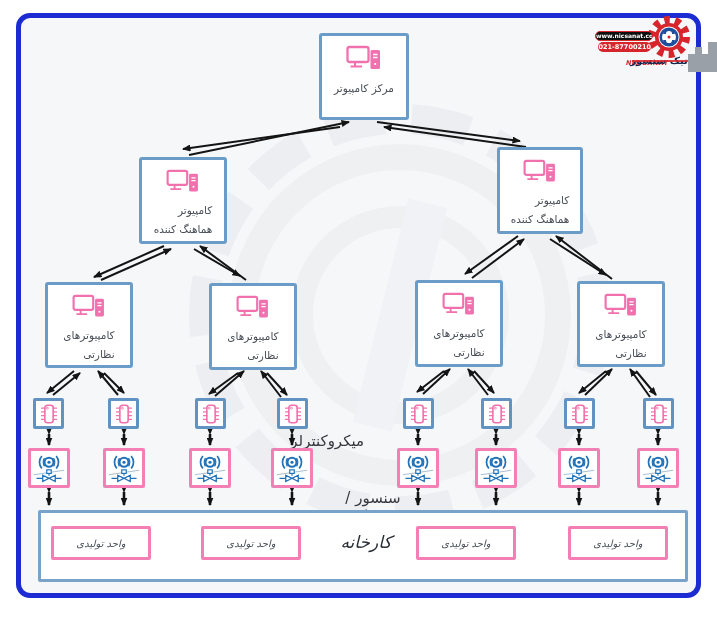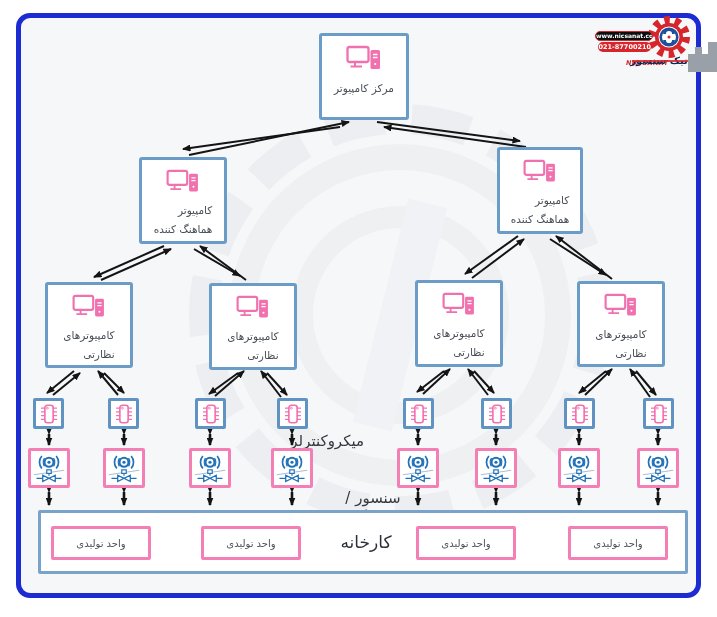--- a/index.html
+++ b/index.html
@@ -13,22 +13,22 @@
          color:#0b0b0d;direction:rtl;text-align:center;}
   
   .cbox{position:absolute;background:#fff;border:3px solid #6b9cc7;border-radius:3px;
         box-sizing:border-box;display:flex;flex-direction:column;align-items:center;
         justify-content:flex-start;padding-top:9px;}
   .cbox .lbl{font-size:10.5px;color:#4a4f58;direction:rtl;text-align:right;line-height:1.8;margin-top:4px;}
   .micro{position:absolute;width:31px;height:31px;background:#fff;border:3px solid #6093c2;
          border-radius:2px;box-sizing:border-box;display:flex;align-items:center;justify-content:center;}
   .sensor{position:absolute;width:42px;height:40px;background:#fff;border:3px solid #f37fb4;
           border-radius:2px;box-sizing:border-box;display:flex;align-items:center;justify-content:center;}
-  .factory{position:absolute;left:38px;top:510px;width:650px;height:64px;background:#fff;
-           border:3px solid #7aa3ca;border-radius:2px;box-sizing:border-box;}
+  .factory{position:absolute;left:38px;top:510px;width:650px;height:72px;background:#fff;
+           border:3px solid #7aa3ca;border-radius:2px;box-sizing:border-box;font-style:italic;}
   .unit{position:absolute;top:13px;width:100px;height:34px;background:#fff;border:3px solid #f37fb4;
         border-radius:2px;box-sizing:border-box;display:flex;align-items:center;justify-content:center;
         font-size:10px;color:#4a4f58;direction:rtl;}
   .factory-lbl{position:absolute;left:288px;top:19px;width:74px;text-align:center;font-size:17px;
                color:#2b2f38;direction:rtl;}
   .flabel{position:absolute;font-size:15px;color:#35383f;direction:rtl;text-align:center;}
   
   .pill{position:absolute;box-sizing:border-box;border-radius:5px;color:#fff;font-weight:bold;
         text-align:right;overflow:hidden;white-space:nowrap;margin-left:12px;}
   .pill-web{left:583px;top:31px;width:58px;height:10px;background:#0d0d0d;border:1px solid #d6252b;

